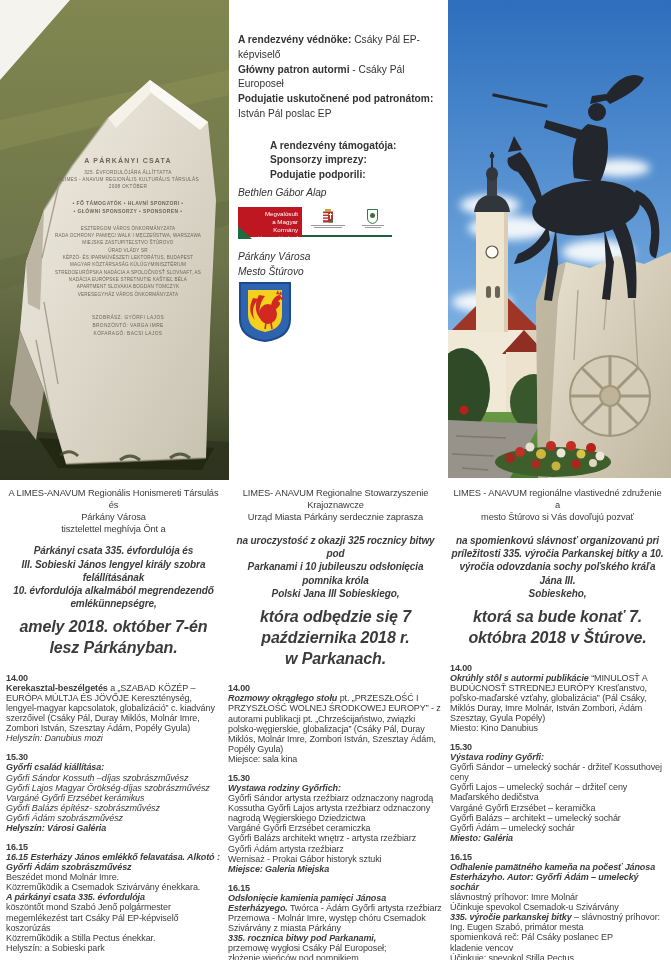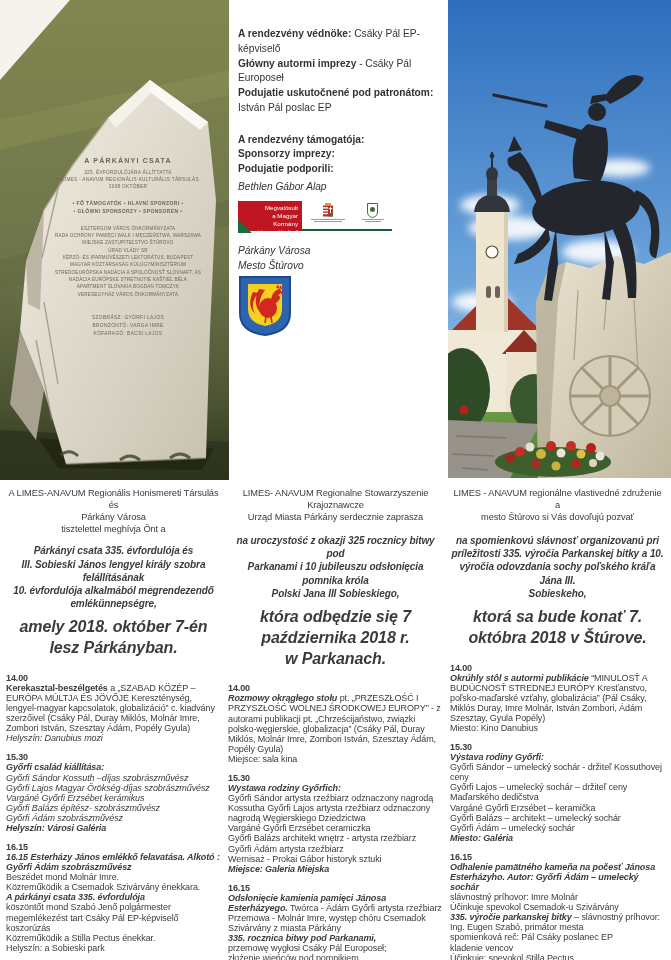--- a/index.html
+++ b/index.html
@@ -16,24 +16,24 @@
 
   .inscription{position:absolute;left:44px;top:156px;width:168px;text-align:center;
                color:#6e6658;line-height:1.5;}
   .ins-title{font-size:7px;font-weight:700;letter-spacing:1.2px;}
   .ins-sub{font-size:4.7px;margin-top:2px;letter-spacing:.3px;}
   .ins-sph{font-size:5px;font-weight:700;margin-top:9px;letter-spacing:.4px;line-height:1.7;}
   .ins-sp{font-size:4.6px;margin-top:9px;letter-spacing:.2px;line-height:1.6;}
   .ins-cr{font-size:4.8px;margin-top:16px;letter-spacing:.4px;line-height:1.7;}
 
   
-  .mid{position:absolute;left:229px;top:12px;width:219px;height:480px;box-sizing:border-box;
+  .mid{position:absolute;left:229px;top:18px;width:219px;height:480px;box-sizing:border-box;
        padding:15px 14px 0 9px;font-size:10.2px;line-height:1.45;color:#333;}
   .patron{margin-bottom:17px;}
-  .sponsor-heading{font-weight:700;margin-bottom:3px;}
+  .sponsor-heading{font-weight:700;margin-bottom:3px;margin-left:32px;}
   .bga{font-style:italic;margin-bottom:6px;}
   .gov-banner{position:relative;width:154px;height:32px;margin-bottom:11px;}
   .red-box{position:absolute;left:0;top:0;width:64px;height:30px;background:#bf1722;color:#fff;
            font-size:6.2px;line-height:1.3;text-align:right;padding:3px 4px 0 10px;box-sizing:border-box;}
   .green-tri{position:absolute;left:0;bottom:0;width:0;height:0;
              border-bottom:13px solid #1d6b40;border-right:14px solid transparent;}
   .logo-strip{position:absolute;left:64px;top:0;width:90px;height:30px;background:#fff;
               border-bottom:2px solid #1e5e38;display:flex;justify-content:space-around;align-items:flex-start;padding-top:2px;box-sizing:border-box;}
   .emblem{display:flex;flex-direction:column;align-items:center;}
   .microline{height:1px;background:#9a9a9a;margin-top:1px;}
@@ -103,21 +103,21 @@
 APARTMENT SLOVAKIA BOGDAN TOMCZYK
 VERESEGYHÁZ VÁROS ÖNKORMÁNYZATA</div>
     <div class="ins-cr pre">SZOBRÁSZ: GYŐRFI LAJOS
 BRONZÖNTŐ: VARGA IMRE
 KŐFARAGÓ: BACSI LAJOS</div>
   </div>
 </div>
 
 <div class="mid">
   <div class="patron pre"><span class="bold">A rendezvény védnöke:</span><span> Csáky Pál EP-képviselő
-</span><span class="bold">Główny autormi imprezy</span><span> -  Csáky Pál Europoseł
+</span><span class="bold">Główny patron autormi</span><span> -  Csáky Pál Europoseł
 </span><span class="bold">Podujatie uskutočnené pod patronátom:
 </span><span>István Pál poslac EP</span></div>
   <div class="sponsor-heading pre">A rendezvény támogatója:
 Sponsorzy imprezy:
 Podujatie podporili:</div>
   <div class="bga">Bethlen Gábor Alap</div>
   <div class="gov-banner">
     <div class="red-box pre">Megvalósult
 a Magyar Kormány
 támogatásával</div>

